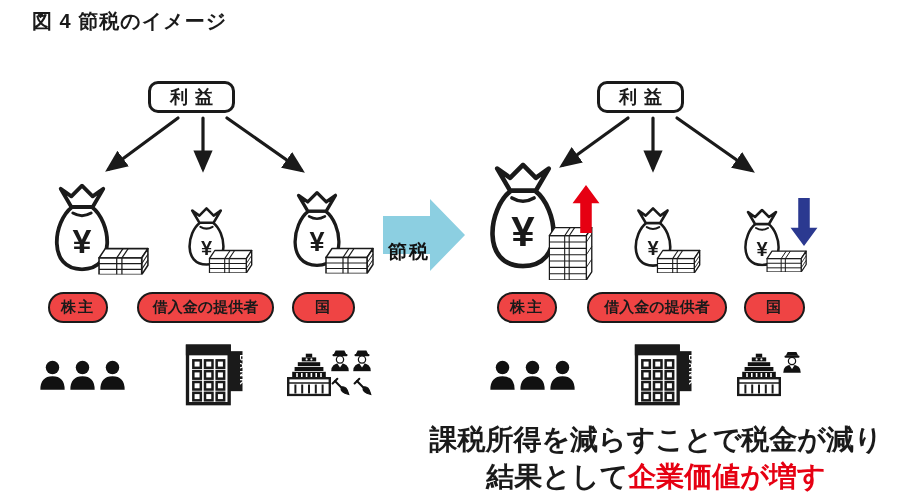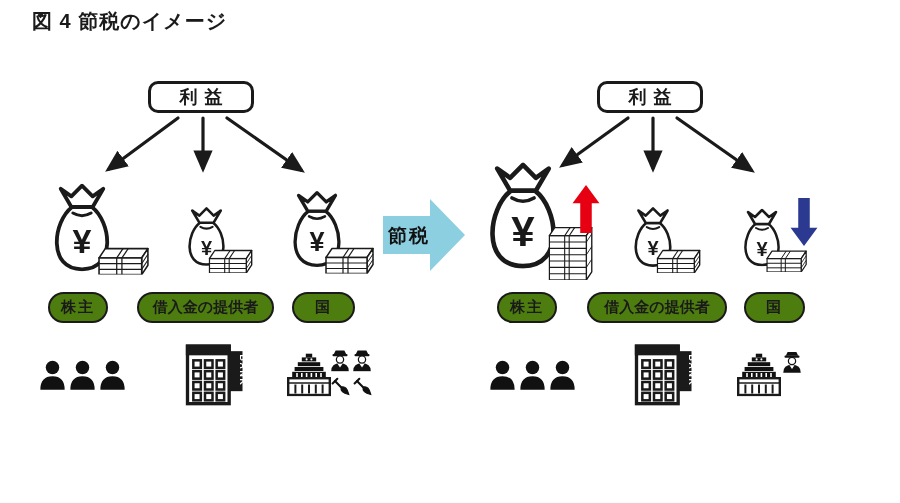--- a/index.html
+++ b/index.html
@@ -3,42 +3,42 @@
 <meta charset="utf-8">
 <style>
   html,body{margin:0;padding:0;background:#fff;}
   #stage{
     position:relative;width:900px;height:503px;background:#ffffff;overflow:hidden;
     font-family:"Liberation Sans","DejaVu Sans",sans-serif;color:#1a1a1a;
   }
   .abs{position:absolute;}
   #title{left:32px;top:8px;font-size:20px;font-weight:bold;letter-spacing:1px;}
   .profit-box{
-    width:106px;height:32px;border:3px solid #1a1a1a;border-radius:10px;
+    width:87px;height:32px;border:3px solid #1a1a1a;border-radius:10px;
     display:flex;align-items:center;justify-content:center;
     font-size:18px;font-weight:bold;letter-spacing:7px;padding-left:7px;box-sizing:border-box;
     background:#fff;
   }
   .pill{
-    height:31px;border:2.5px solid #1a1a1a;border-radius:17px;background:#4d7c0f;
+    height:31px;border:2.5px solid #1a1a1a;border-radius:17px;background:#ef4444;
     display:flex;align-items:center;justify-content:center;
     font-size:15px;font-weight:bold;letter-spacing:2px;box-sizing:border-box;
   }
   .bag{position:absolute;}
   .bag svg{position:absolute;left:0;top:0;width:100%;height:100%;}
   .bag .yen{
     position:absolute;left:0;right:0;top:63%;transform:translateY(-50%);
     text-align:center;font-weight:bold;color:#1a1a1a;line-height:1;
   }
   .people{display:flex;gap:3px;}
   .caption-wrap{left:412px;top:421px;width:488px;text-align:center;line-height:37px;}
   .caption-line{font-size:28px;font-weight:600;color:#1a1a1a;white-space:nowrap;}
   .caption-highlight{color:#e60012;font-weight:800;}
   .transition-label{
-    position:absolute;left:0;top:26px;width:52px;text-align:center;
+    position:absolute;left:0;top:42px;width:52px;text-align:center;
     font-size:19px;font-weight:bold;color:#111;letter-spacing:2px;
   }
 </style>
 </head>
 <body>
 
 <div id="stage">
 
   <svg width="0" height="0" style="position:absolute" aria-hidden="true">
     <defs>
@@ -311,14 +311,18 @@
   <svg class="abs" style="left:634px;top:336px;" width="60" height="72" viewBox="0 0 72 82">
       <use href="#sym-bank"></use>
     </svg>
   <svg class="abs" style="left:735px;top:348px;" width="48" height="54" viewBox="0 0 60 54">
       <use href="#sym-capitol"></use>
     </svg>
   <svg class="abs" style="left:782px;top:348px;" width="20" height="28" viewBox="0 0 32 36">
       <use href="#sym-police"></use>
     </svg>
 
+  <div class="abs caption-wrap">
+    <div class="caption-line">課税所得を減らすことで税金が減り</div>
+    <div class="caption-line"><span>結果として</span><span class="caption-highlight">企業価値が増す</span></div>
+  </div>
 
 </div>
 
 </body></html>

